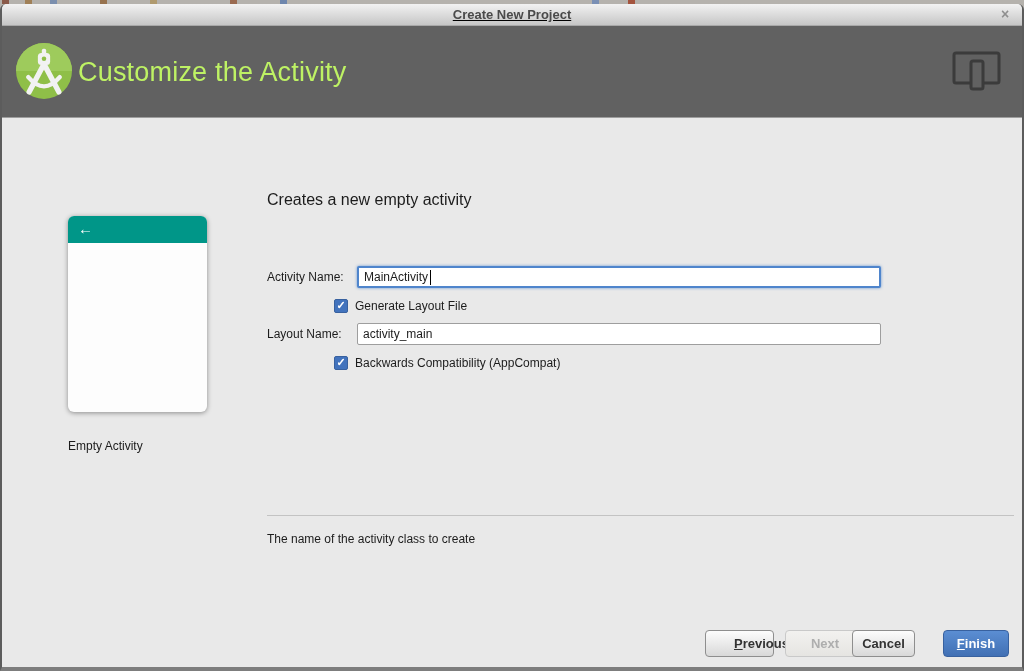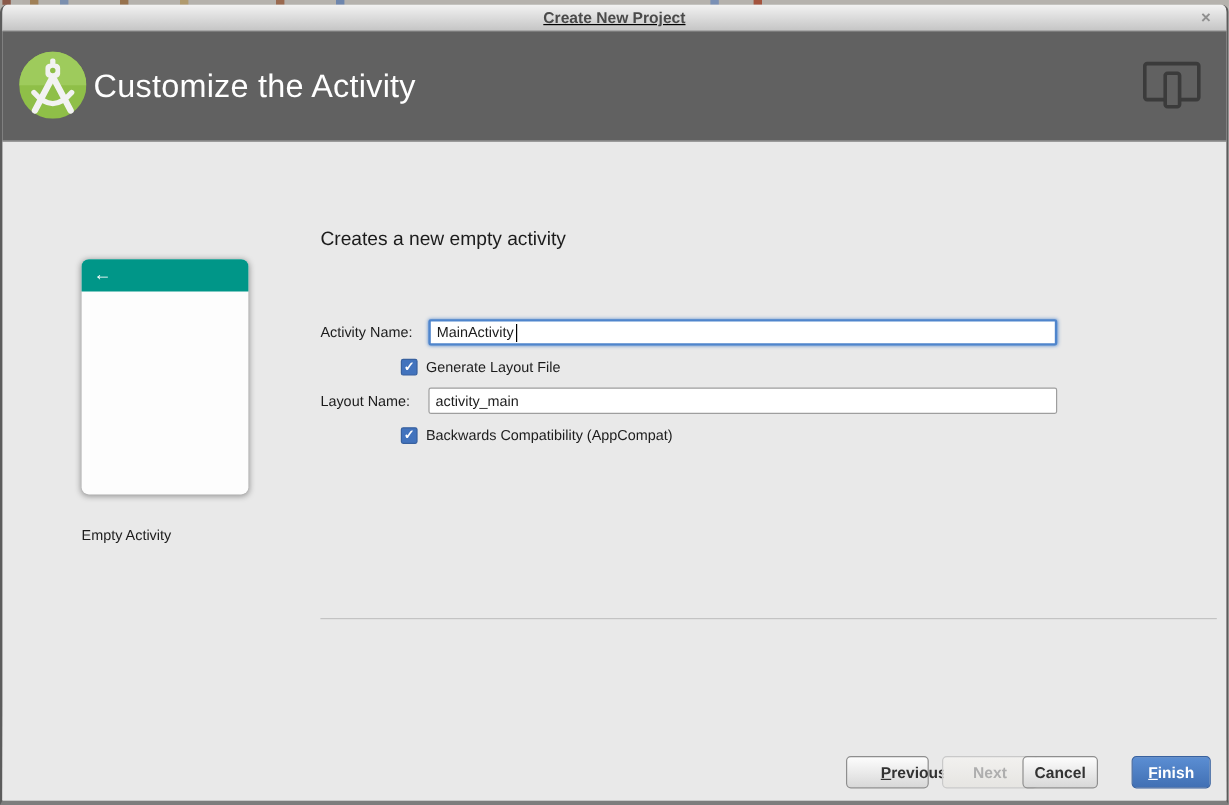--- a/index.html
+++ b/index.html
@@ -45,21 +45,21 @@
   
   .header {
     position: absolute; top: 22px; left: 0; right: 0; height: 92px;
     background: #616161;
     border-bottom: 1px solid #9e9e9e;
   }
   .logo { position: absolute; left: 14px; top: 17px; width: 56px; height: 56px; }
   .header-title {
     position: absolute; left: 76px; top: 0; height: 92px;
     display: flex; align-items: center;
-    font-size: 27px; font-weight: 400; color: #ffffff;
+    font-size: 27px; font-weight: 400; color: #bef264;
     letter-spacing: 0.2px;
   }
   .device-icon { position: absolute; right: 20px; top: 24px; }
 
   
   .content { position: absolute; top: 115px; left: 0; right: 0; bottom: 0; }
 
   .description {
     position: absolute; left: 265px; top: 72px;
     font-size: 16px; color: #1c1c1c;
@@ -211,20 +211,21 @@
 
     <div class="form-label" style="top:207px;">Layout Name:</div>
     <input class="text-input" style="top: 204px;" type="text" value="activity_main">
 
     <div class="checkbox-row" style="top:237px;">
       <input type="checkbox" class="checkbox" checked="true" style="">
       <span class="checkbox-label">Backwards Compatibility (AppCompat)</span>
     </div>
 
     <div class="divider"></div>
+    <div class="hint">The name of the activity class to create</div>
 
     <button class="btn btn-previous mnemonic">
       <span class="btn-label">Previous</span>
     </button>
     <button class="btn btn-next disabled">
       <span class="btn-label">Next</span>
     </button>
     <button class="btn btn-cancel">
       <span class="btn-label">Cancel</span>
     </button>

